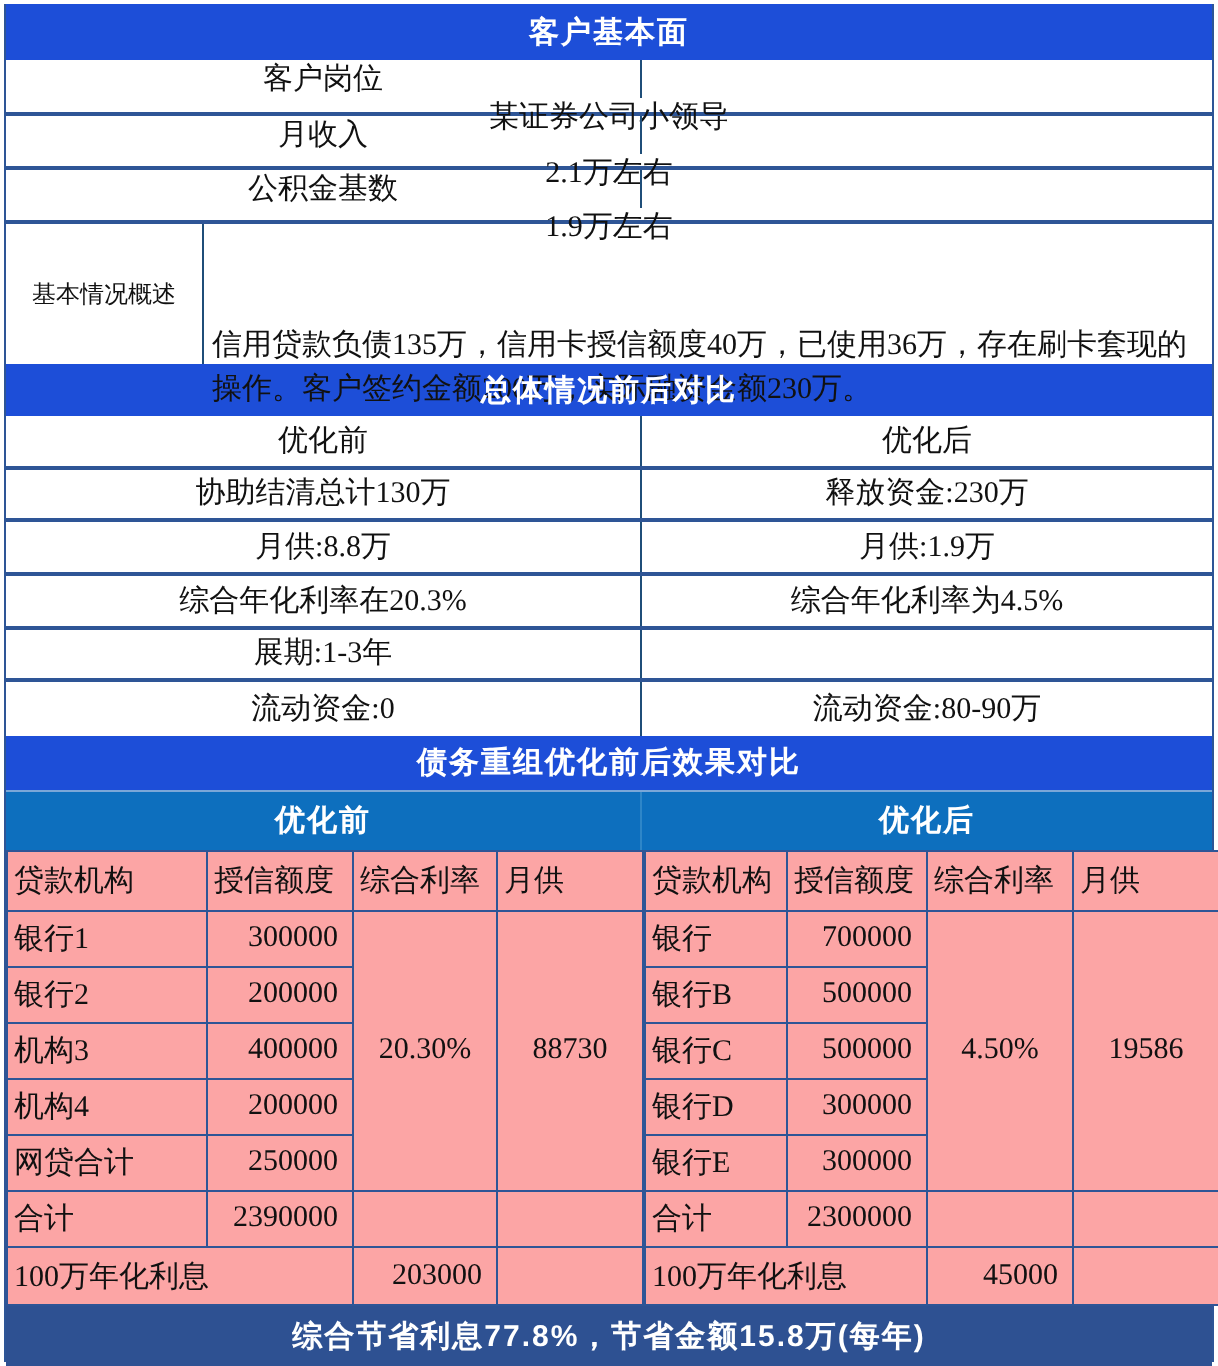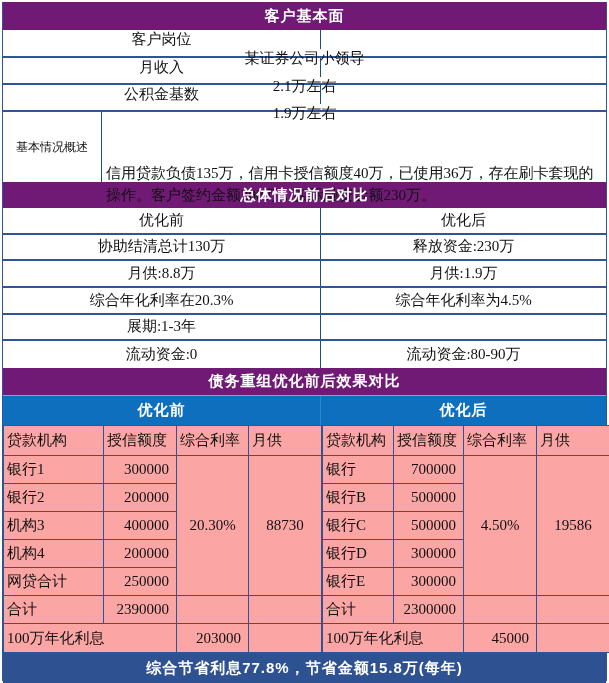--- a/index.html
+++ b/index.html
@@ -1,21 +1,21 @@
 <!DOCTYPE html>
 <html><head>
 <meta charset="utf-8">
 <style>
   * { margin:0; padding:0; box-sizing:border-box; }
   body { width:609px; background:#fff; font-family:"Liberation Serif","DejaVu Serif",serif; color:#111; }
   .page { width:609px; height:683px; background:#fff; padding:2px; }
   .frame { width:605px; height:679px; border-left:1px solid #2e5596; border-right:1px solid #2e5596; }
 
   .band { width:100%; display:flex; align-items:center; justify-content:center;
-          background:#701a75; color:#fff; font-weight:bold; font-size:15px;
+          background:#1d4ed8; color:#fff; font-weight:bold; font-size:15px;
           font-family:"Liberation Sans","DejaVu Sans",sans-serif; letter-spacing:1px; }
   .band.h28 { height:28px; } .band.h26 { height:26px; } .band.h27 { height:27px; }
   .band.footer { height:31px; background:#2e5192; }
 
   .prow { display:flex; width:100%; border-bottom:2px solid #2e5596;flex-direction:column; }
   .prow.h28 { height:28px; } .prow.h27 { height:27px; }
   .prow .c1 { width:318px; border-right:1px solid #1f4e79; display:flex; align-items:center; justify-content:center; font-size:15px; }
   .prow .c2 { flex:1; display:flex; align-items:center; justify-content:center; font-size:15px; }
 
   .ovrow { display:flex; width:100%; height:70px; }

